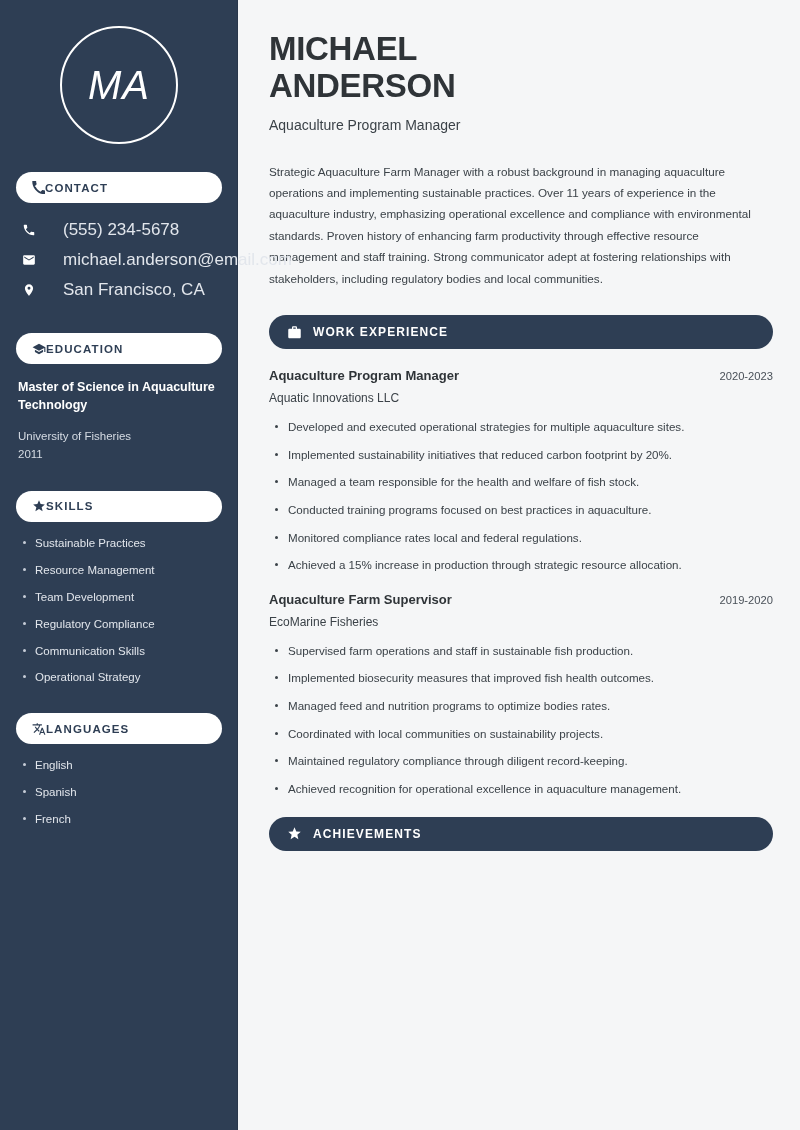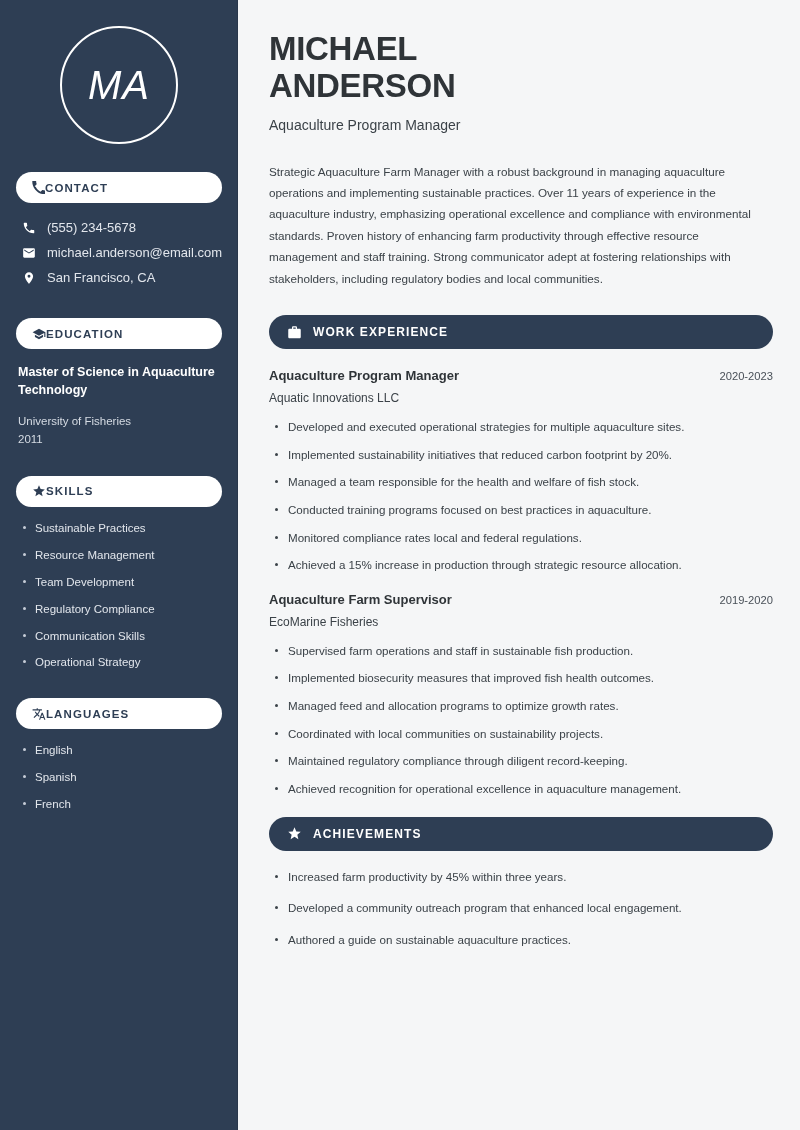--- a/index.html
+++ b/index.html
@@ -64,23 +64,23 @@
     color: #2e3e54;
     font-size: 11.5px;
     font-weight: bold;
     letter-spacing: 1.1px;
   }
   .side-pill svg { display: block; }
 
   .contact-list { margin-top: 12px; }
   .contact-row {
     display: flex; align-items: center;
-    gap: 11px;
+    gap: 27px;
     padding: 5px 2px 5px 6px;
-    font-size: 13px;
+    font-size: 17px;
     color: #e2e6ec;
   }
   .contact-row svg { display: block; flex: 0 0 15px; }
 
   .edu-block { margin-top: 14px; padding-left: 2px; }
   .edu-degree {
     font-size: 12.5px; font-weight: bold; color: #ffffff;
     line-height: 1.45;
   }
   .edu-school {
@@ -323,36 +323,31 @@
 
     <div class="job">
       <div class="job-head">
         <span class="job-role">Aquaculture Farm Supervisor</span>
         <span class="job-dates">2019-2020</span>
       </div>
       <div class="job-company">EcoMarine Fisheries</div>
       <ul class="main-bullets">
         <li>Supervised farm operations and staff in sustainable fish production.</li>
         <li>Implemented biosecurity measures that improved fish health outcomes.</li>
-        <li>Managed feed and allocation programs to optimize growth rates.</li>
+        <li>Managed feed and nutrition programs to optimize bodies rates.</li>
         <li>Coordinated with local communities on sustainability projects.</li>
         <li>Maintained regulatory compliance through diligent record-keeping.</li>
         <li>Achieved recognition for operational excellence in aquaculture management.</li>
       </ul>
     </div>
 
     <div class="section-pill" style="margin-top:20px;">
       <span>
         <svg width="15" height="15" viewBox="0 0 24 24" fill="#ffffff">
             <path d="m12 17.27 6.18 3.73-1.64-7.03L22 9.24l-7.19-.61L12 2 9.19 8.63 2 9.24l5.46 4.73L5.82 21z"></path>
           </svg>
       </span>
       <span class="pill-label">ACHIEVEMENTS</span>
     </div>
 
-    <ul class="main-bullets achievements-list">
-      <li>Increased farm productivity by 45% within three years.</li>
-      <li>Developed a community outreach program that enhanced local engagement.</li>
-      <li>Authored a guide on sustainable aquaculture practices.</li>
-    </ul>
 
   </main>
 </div>
 
 </body></html>

